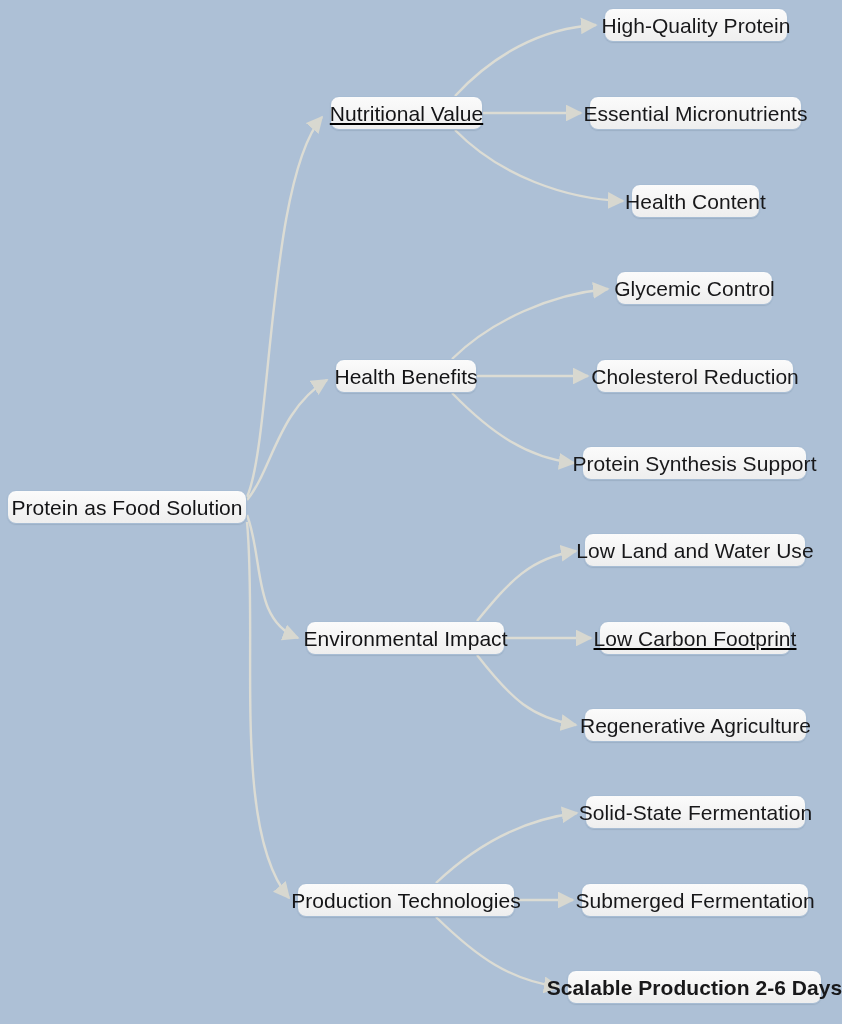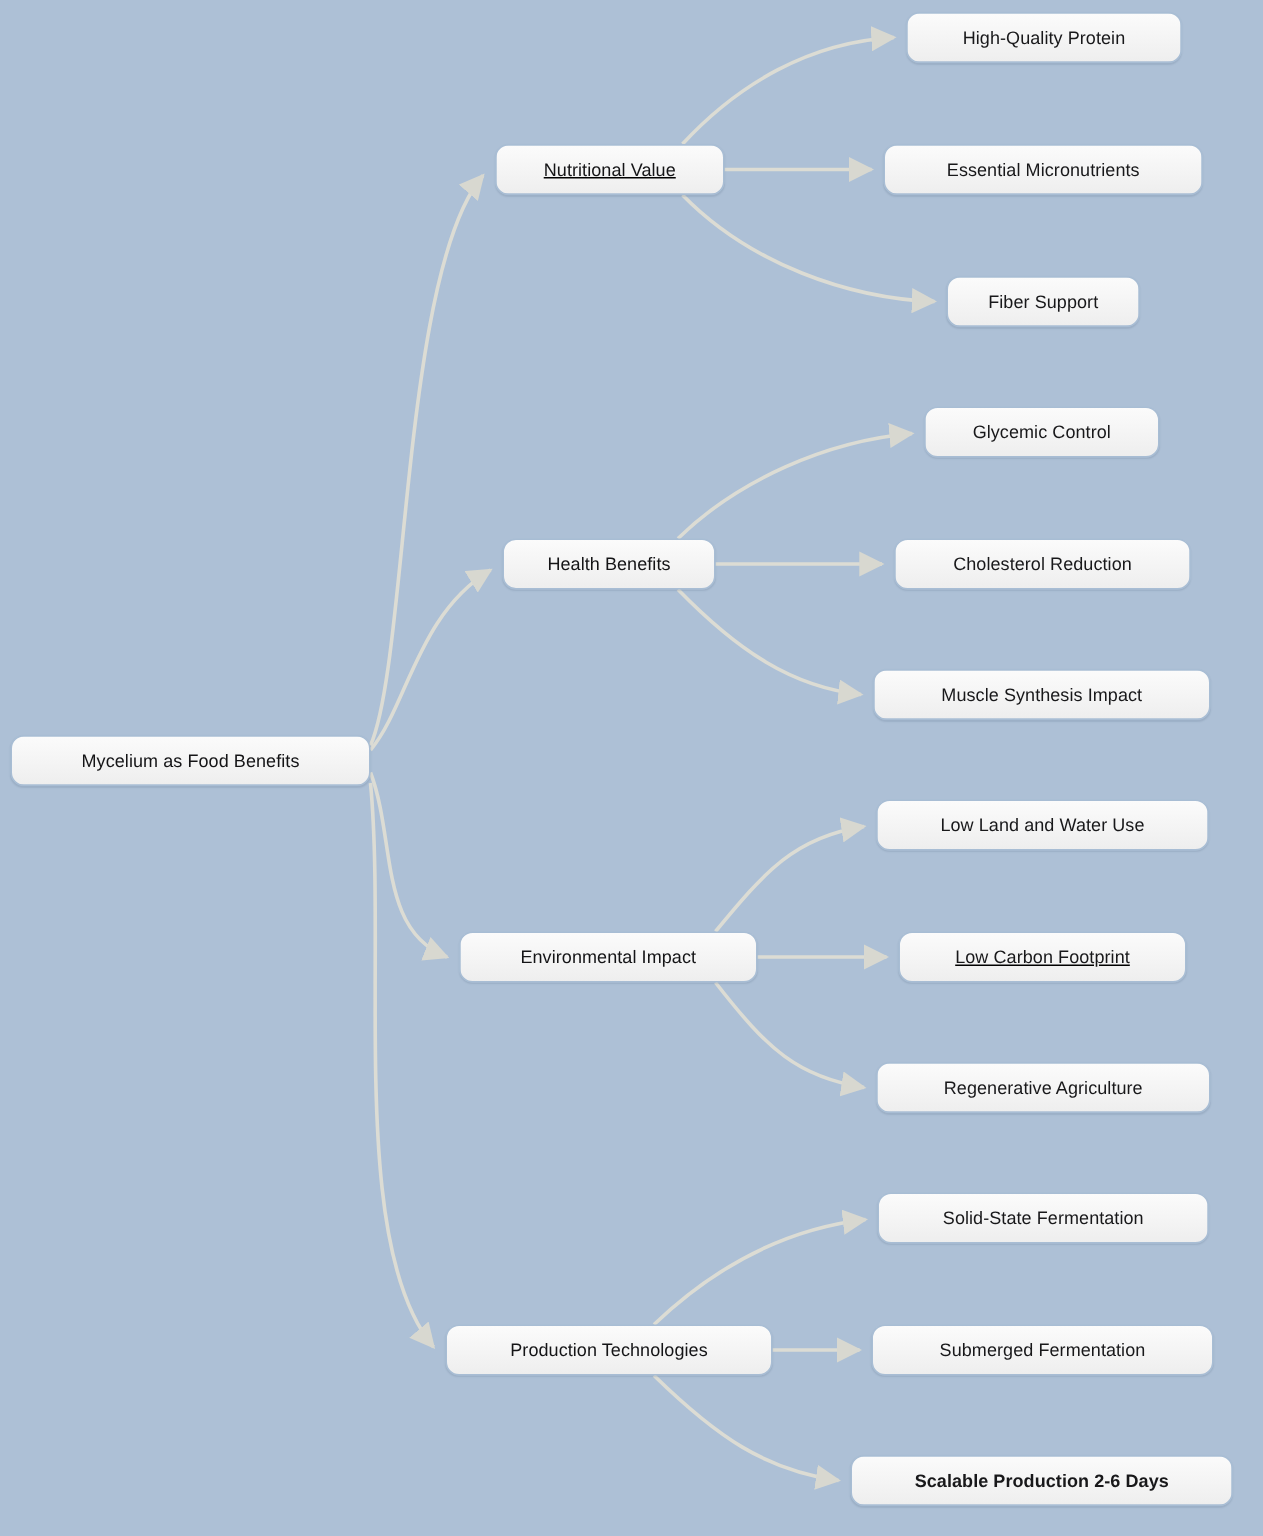--- a/index.html
+++ b/index.html
@@ -37,21 +37,21 @@
     justify-content: center;
     padding: 0 11px;
     border: 1px solid #a8bdd4;
     border-radius: 9px;
     background: linear-gradient(180deg, #fbfbfb 0%, #f4f4f4 55%, #eeeeee 100%);
     box-shadow: 0 1px 1px rgba(80,100,125,0.18);
     white-space: nowrap;
   }
   .node .label {
     font-family: "Liberation Sans", sans-serif;
-    font-size: 12px;
+    font-size: 21px;
     line-height: 1;
     color: #18181a;
     letter-spacing: 0.05px;
   }
   .node.root .label,
   .node.branch .label { color: #141416; }
 </style>
 </head>
 <body style="background: rgb(173, 192, 214);">
 
@@ -82,47 +82,47 @@
       <path d="M 505 638 L 591 638"></path>
       <path d="M 477 655 C 512 700 532 718 576 725"></path>
 
       <path d="M 436 883 C 478 843 526 819 577 813"></path>
       <path d="M 515 900 L 573 900"></path>
       <path d="M 436 917 C 478 958 510 980 559 987"></path>
     </g>
   </svg>
 
   <div class="node root" style="left: 7px; top: 490px; width: 240px;">
-    <span class="label">Mycelium as Food Benefits</span>
+    <span class="label">Protein as Food Solution</span>
   </div>
 
   <div class="node branch" style="left: 330px; top: 96px; width: 153px; text-decoration: underline;">
     <span class="label">Nutritional Value</span>
   </div>
   <div class="node leaf" style="left: 604px; top: 8px; width: 184px;">
     <span class="label">High-Quality Protein</span>
   </div>
   <div class="node leaf" style="left: 589px; top: 96px; width: 213px;">
     <span class="label">Essential Micronutrients</span>
   </div>
   <div class="node leaf" style="left: 631px; top: 184px; width: 129px;">
-    <span class="label">Fiber Support</span>
+    <span class="label">Health Content</span>
   </div>
 
   <div class="node branch" style="left: 335px; top: 359px; width: 142px;">
     <span class="label">Health Benefits</span>
   </div>
   <div class="node leaf" style="left: 616px; top: 271px; width: 157px;">
     <span class="label">Glycemic Control</span>
   </div>
   <div class="node leaf" style="left: 596px; top: 359px; width: 198px; align-items: center;">
     <span class="label">Cholesterol Reduction</span>
   </div>
   <div class="node leaf" style="left: 582px; top: 446px; width: 225px;">
-    <span class="label">Muscle Synthesis Impact</span>
+    <span class="label">Protein Synthesis Support</span>
   </div>
 
   <div class="node branch" style="left: 306px; top: 621px; width: 199px;">
     <span class="label">Environmental Impact</span>
   </div>
   <div class="node leaf" style="left: 584px; top: 533px; width: 222px;">
     <span class="label">Low Land and Water Use</span>
   </div>
   <div class="node leaf" style="left: 599px; top: 621px; width: 192px; text-decoration: underline;">
     <span class="label">Low Carbon Footprint</span>

